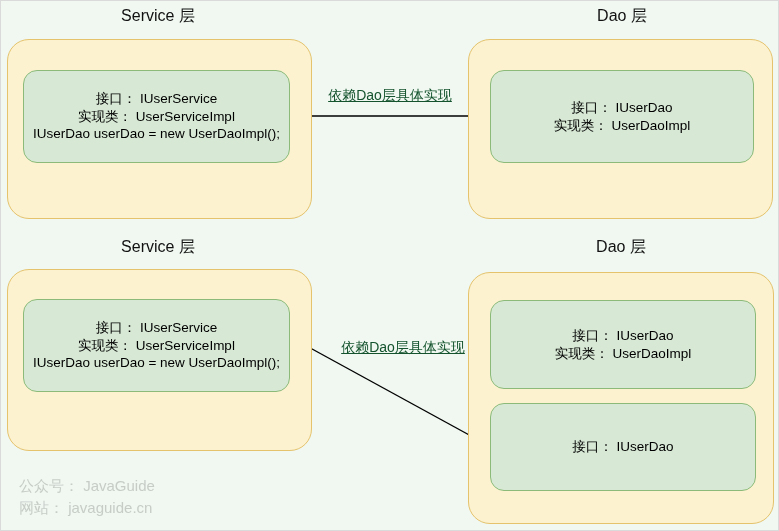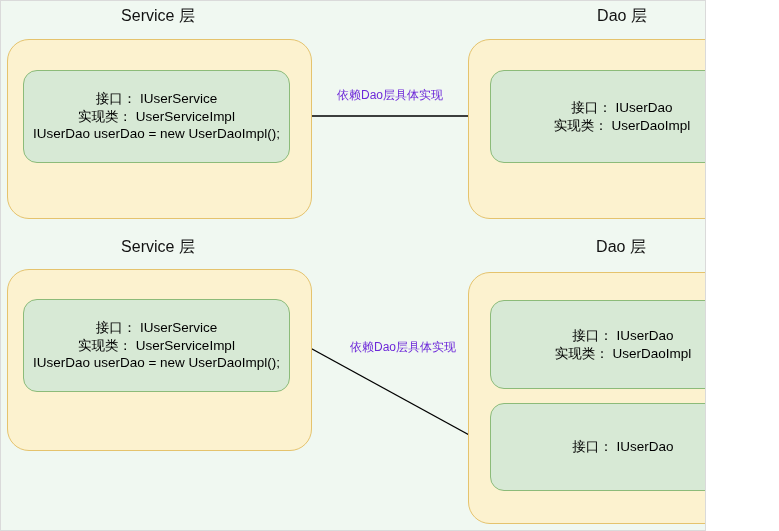--- a/index.html
+++ b/index.html
@@ -3,21 +3,21 @@
 <meta charset="utf-8">
 <style>
   html, body {
     margin: 0;
     padding: 0;
     background: #ffffff;
     font-family: "Liberation Sans", "DejaVu Sans", sans-serif;
   }
   .canvas {
     position: relative;
-    width: 706px;
+    width: 779px;
     height: 531px;
     background: #F0F8F1;
     border: 1px solid #DADADA;
     box-sizing: border-box;
     overflow: hidden;
     color: #111111;
   }
   .layer-title {
     position: absolute;
     width: 160px;
@@ -52,24 +52,25 @@
   .arrow-layer {
     position: absolute;
     left: 0; top: 0;
     width: 779px; height: 531px;
     pointer-events: none;
   }
   .arrow-label {
     position: absolute;
     width: 180px;
     text-align: center;
-    font-size: 12px;
+    font-size: 14px;
     line-height: 17px;
-    color: #6d28d9;
+    color: #14532d;
     white-space: nowrap;
+    text-decoration: underline;
   }
   .watermark {
     position: absolute;
     left: 18px;
     top: 474px;
     font-size: 15px;
     line-height: 21.5px;
     color: #C7CCC7;
     white-space: nowrap;
   }
@@ -140,14 +141,18 @@
 
   <div class="outer-box o-dao-2"></div>
   <div class="inner-box i-dao-2a">
     <div class="line">接口： IUserDao</div>
     <div class="line">实现类： UserDaoImpl</div>
   </div>
   <div class="inner-box i-dao-2b">
     <div class="line">接口： IUserDao</div>
   </div>
 
+  <div class="watermark">
+    <div>公众号： JavaGuide</div>
+    <div>网站： javaguide.cn</div>
+  </div>
 
 </div>
 
 </body></html>

